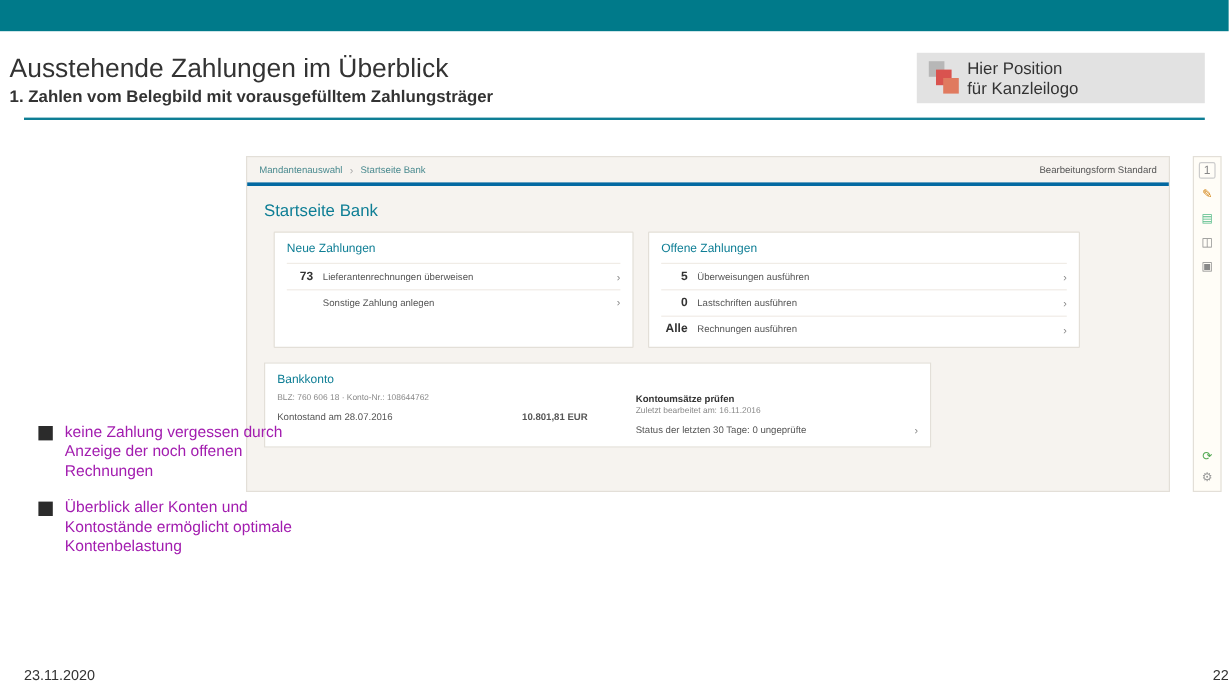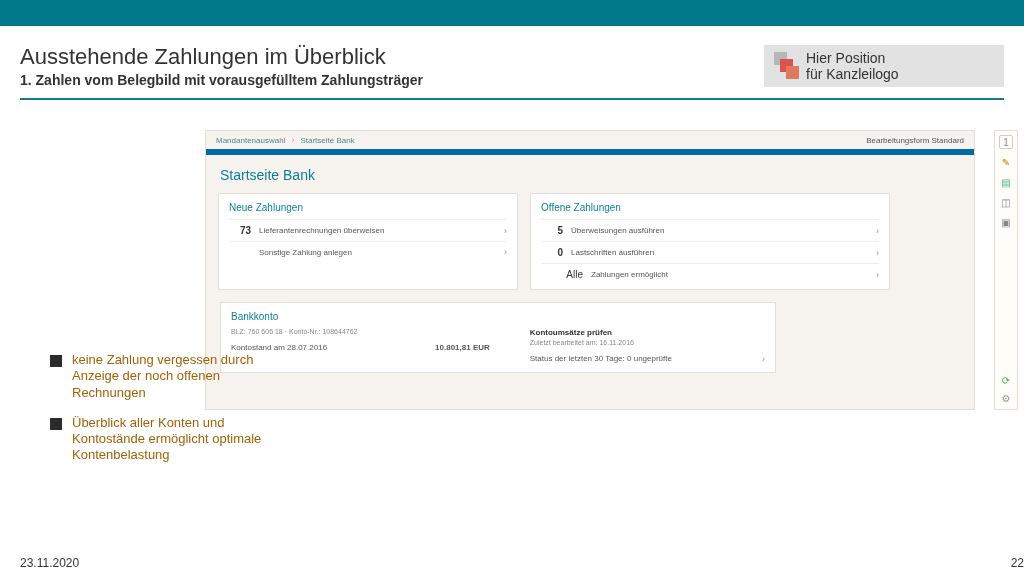--- a/index.html
+++ b/index.html
@@ -1,54 +1,54 @@
 <!DOCTYPE html>
 <html><head>
 <meta charset="utf-8">
 <style>
   * { box-sizing: border-box; margin: 0; padding: 0; }
   body { width: 1024px; height: 576px; font-family: Verdana, Arial, sans-serif; position: relative; background: #fff; overflow: hidden; }
   .top-bar { width: 100%; height: 26px; background: #007a8a; }
-  .header-row { display: flex; justify-content: space-between; align-items: center; padding: 18px 20px 4px 20px; }
+  .header-row { display: flex; justify-content: space-between; align-items: flex-start; padding: 18px 20px 4px 8px; }
   .title-block { }
   .title { font-size: 22px; color: #333; font-weight: 400; margin-bottom: 2px; }
   .subtitle { font-size: 14px; color: #333; font-weight: 700; }
   .logo-box { width: 240px; height: 42px; background: #e2e2e2; display: flex; align-items: center; gap: 6px; padding-left: 6px; margin-left: 16px; }
   .logo-icon { width: 30px; height: 34px; position: relative; flex-shrink: 0; }
   .sq { position: absolute; width: 13px; height: 13px; }
   .sq1 { background: #b7b7b7; top: 3px; left: 4px; }
   .sq2 { background: #d9534f; top: 10px; left: 10px; }
   .sq3 { background: #e07a5f; top: 17px; left: 16px; }
   .logo-text { font-size: 14px; color: #333; line-height: 1.15; }
   .hr-accent { margin: 6px 20px 0 20px; border: none; border-top: 2px solid #0e7e95; }
   .screenshot-panel { position: absolute; top: 130px; left: 205px; width: 770px; height: 280px; background: #f6f3ef; border: 1px solid #e3dfd8; font-family: Arial, sans-serif; }
-  .bc-bar { height: 24px; border-bottom: 6px solid #0369a1; display: flex; align-items: center; padding: 0 10px; font-size: 8px; color: #555; justify-content: space-between; }
+  .bc-bar { height: 24px; border-bottom: 3px solid #0369a1; display: flex; align-items: center; padding: 0 10px; font-size: 8px; color: #555; justify-content: space-between; }
   .bc-left { display: flex; align-items: center; gap: 6px; }
   .bc-link { color: #4a8a8f; }
   .bc-sep { color: #aaa; font-size: 9px; }
   .bank-title { font-size: 14px; color: #0e7e95; padding: 12px 0 10px 14px; }
-  .cards-row { display: flex; gap: 12px; padding: 0 12px; }
+  .cards-row { display: flex; gap: 12px; padding: 0 22px; }
   .card { background: #fff; border: 1px solid #e3dfd8; border-radius: 1px; padding: 8px 10px 4px 10px; }
   .card-neue { width: 300px; }
   .card-offene { width: 360px; }
   .card-title { font-size: 10px; color: #0e7e95; margin-bottom: 6px; }
   .row-line { display: flex; align-items: center; justify-content: space-between; padding: 5px 0; border-top: 1px solid #f0ece6; font-size: 8px; color: #444; }
   .row-line:first-of-type { border-top: none; }
   .row-num { width: 28px; font-weight: 700; font-size: 10px; text-align: right; padding-right: 6px; color: #333; }
   .row-label { flex: 1; padding-left: 2px; color: #555; }
   .row-arrow { width: 12px; text-align: right; color: #888; font-size: 9px; }
   .bankkonto { margin: 12px 14px 0 14px; background: #fff; border: 1px solid #e3dfd8; padding: 8px 10px 8px 10px; width: 556px; }
   .bankkonto-inner { display: flex; gap: 40px; font-size: 8px; color: #555; }
   .bk-left { flex: 1.1; }
   .bk-right { flex: 1; position: relative; }
   .bk-name { font-weight: 700; color: #333; margin-bottom: 2px; display: flex; align-items: center; gap: 8px; }
   .chip { display: inline-block; width: 10px; height: 10px; border: 1px solid #aaa; border-radius: 2px; }
   .bk-detail { font-size: 7px; color: #888; }
   .bk-stand { margin-top: 8px; display: flex; justify-content: space-between; font-size: 8px; }
-  .bullets { position: absolute; left: 50px; top: 352px; width: 235px; font-size: 13px; color: #a16207; }
+  .bullets { position: absolute; left: 32px; top: 352px; width: 235px; font-size: 13px; color: #a21caf; }
   .bullet-item { display: flex; gap: 10px; margin-bottom: 14px; }
   .bullet-sq { width: 12px; height: 12px; background: #2b2b2b; flex-shrink: 0; margin-top: 3px; }
   .bullet-text { line-height: 1.25; }
   .footer { position: absolute; bottom: 6px; left: 20px; right: 0; display: flex; justify-content: space-between; font-size: 12px; color: #333; }
   .siderail { position: absolute; top: 130px; right: 6px; width: 24px; background: #fffdf7; border: 1px solid #e3dfd8; padding: 4px 2px; display: flex; flex-direction: column; align-items: center; gap: 6px; height: 280px; }
   .rail-icon { width: 14px; height: 14px; font-size: 10px; display: flex; align-items: center; justify-content: center; color: #888; border: 1px solid #ccc; border-radius: 2px; }
   .rail-bottom { margin-top: auto; display: flex; flex-direction: column; gap: 4px; align-items: center; }
 </style>
 </head>
 <body>
@@ -107,22 +107,22 @@
         <span class="row-num">5</span>
         <span class="row-label">Überweisungen ausführen</span>
         <span class="row-arrow">›</span>
       </div>
       <div class="row-line">
         <span class="row-num">0</span>
         <span class="row-label">Lastschriften ausführen</span>
         <span class="row-arrow">›</span>
       </div>
       <div class="row-line">
-        <span class="row-num" style="font-weight:400;margin-left:20px;">Alle</span>
-        <span class="row-label">Zahlungen ermöglicht</span>
+        <span class="row-num" style="font-weight:700;">Alle</span>
+        <span class="row-label">Rechnungen ausführen</span>
         <span class="row-arrow">›</span>
       </div>
     </div>
   </div>
 
   <div class="bankkonto">
     <div class="card-title">Bankkonto</div>
     <div class="bankkonto-inner">
       <div class="bk-left">
         <div class="bk-detail">BLZ: 760 606 18 · Konto-Nr.: 108644762</div>

